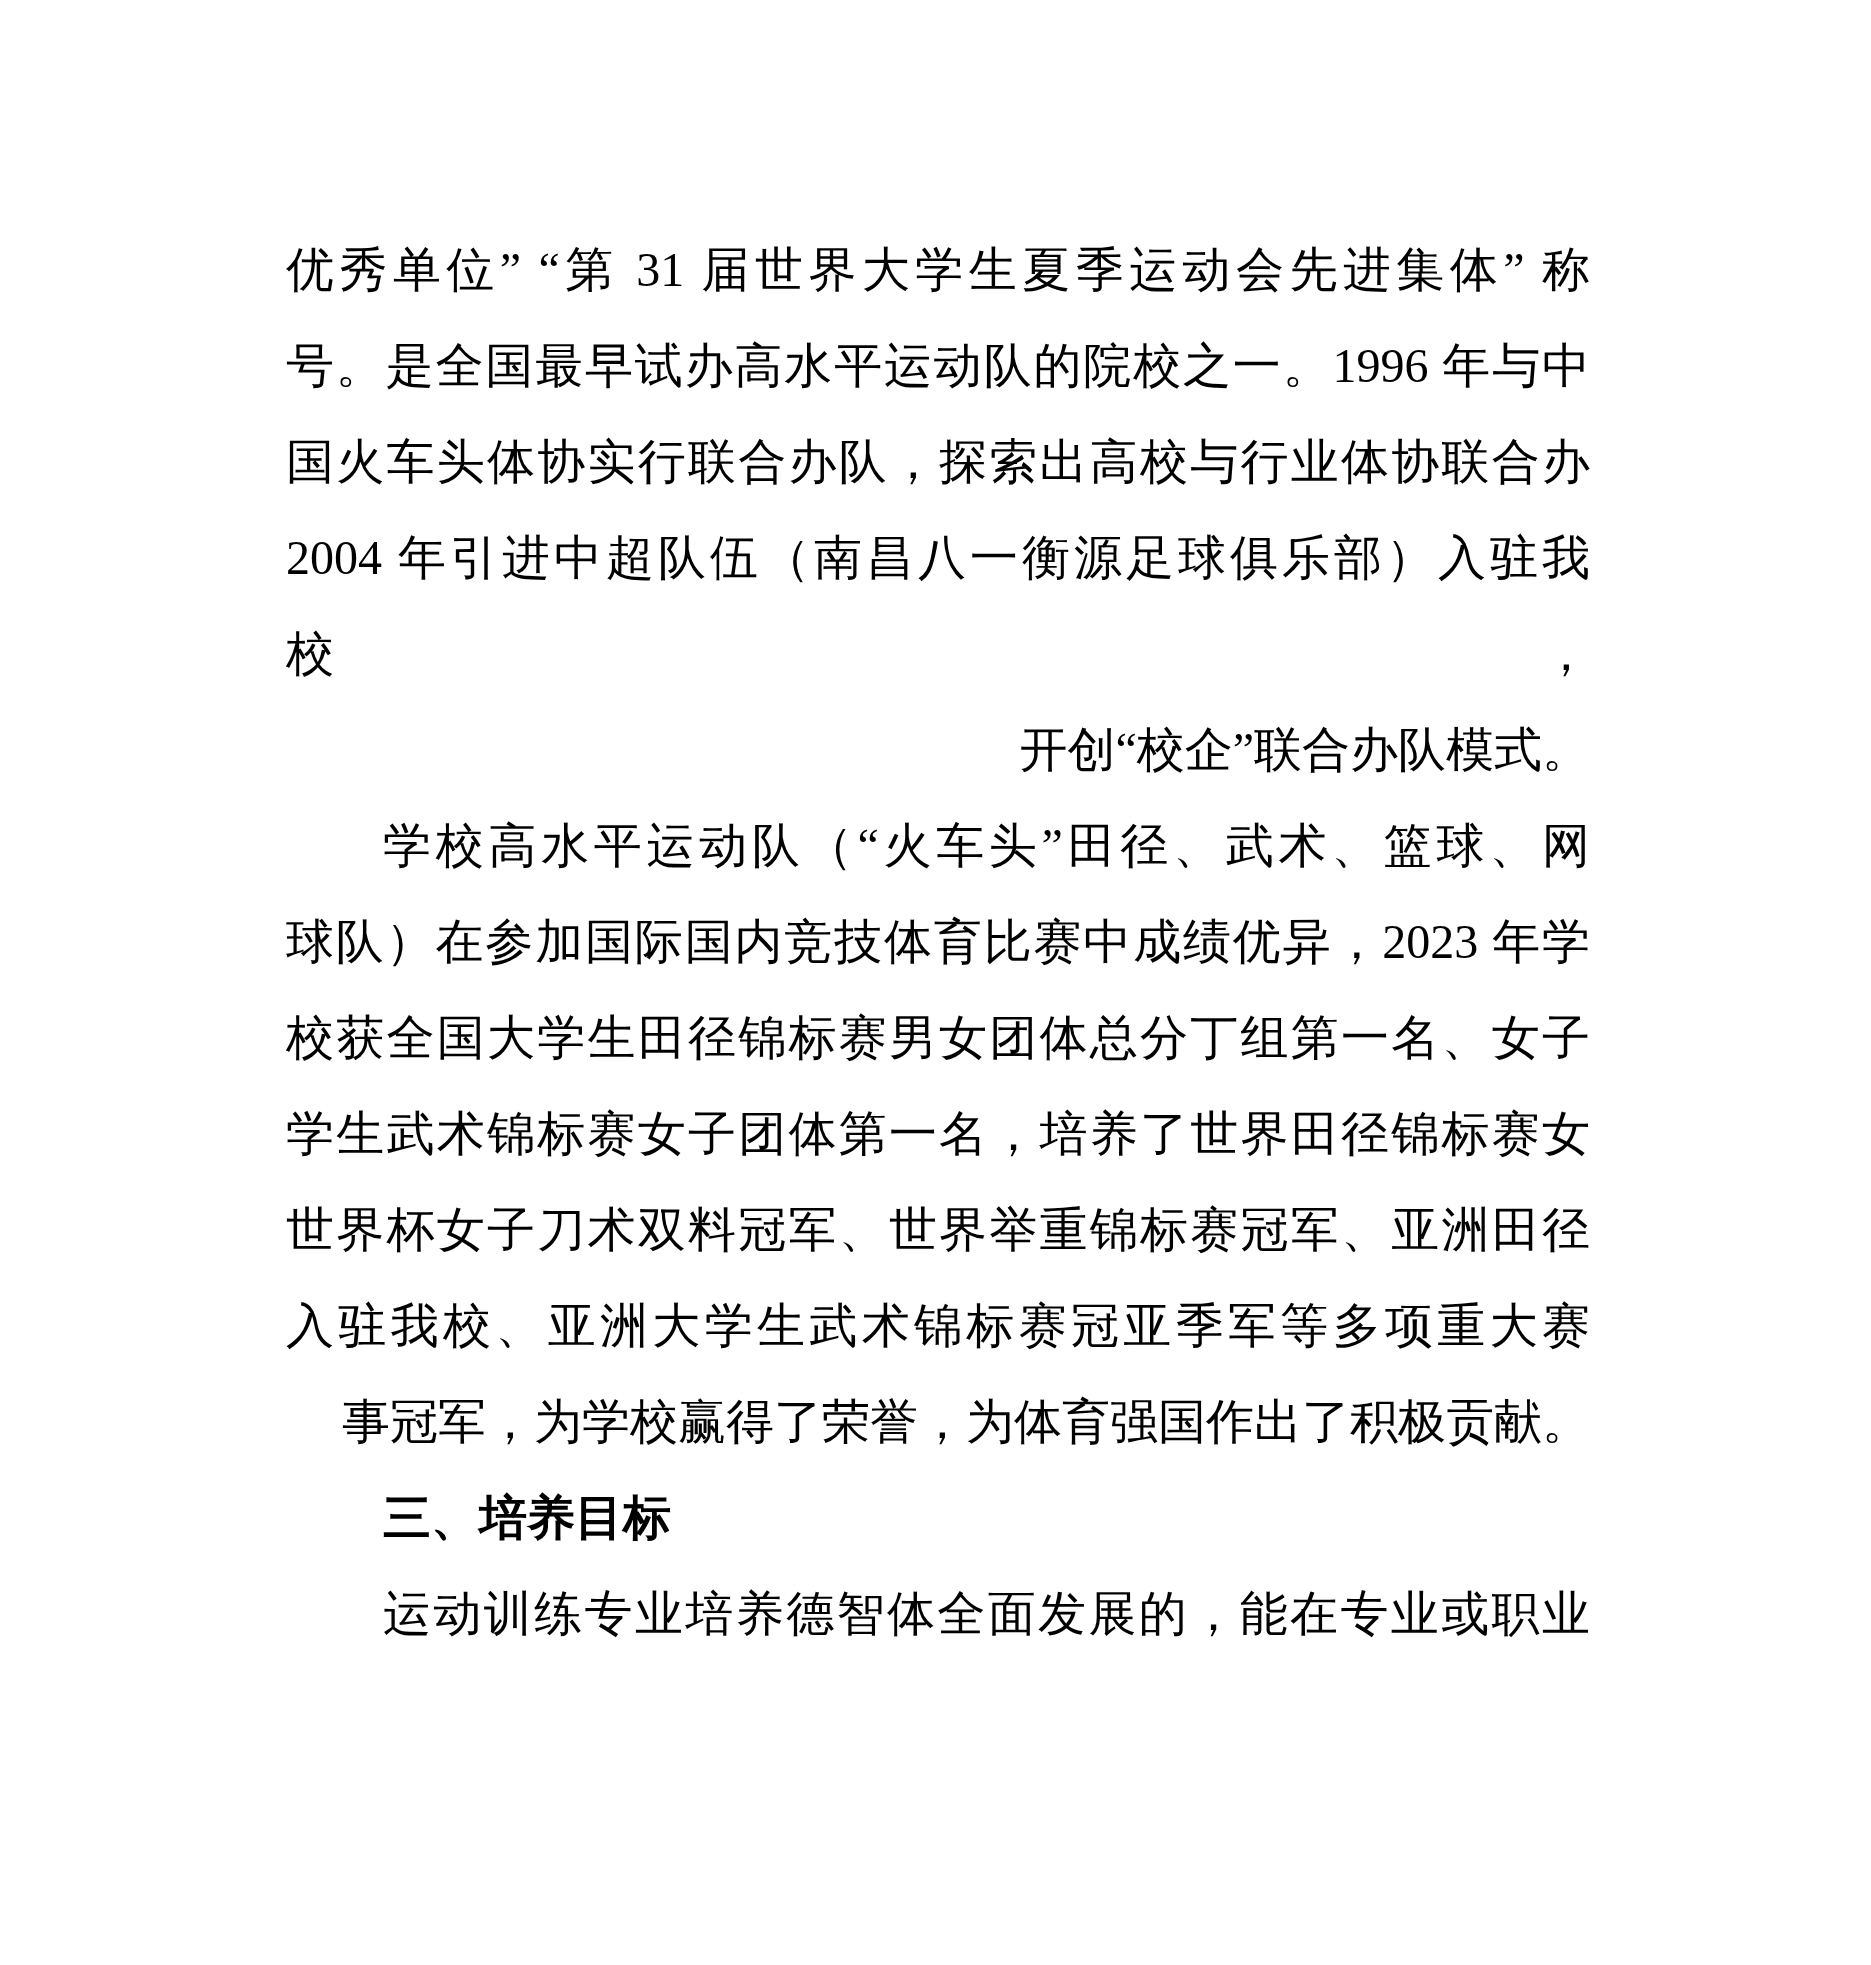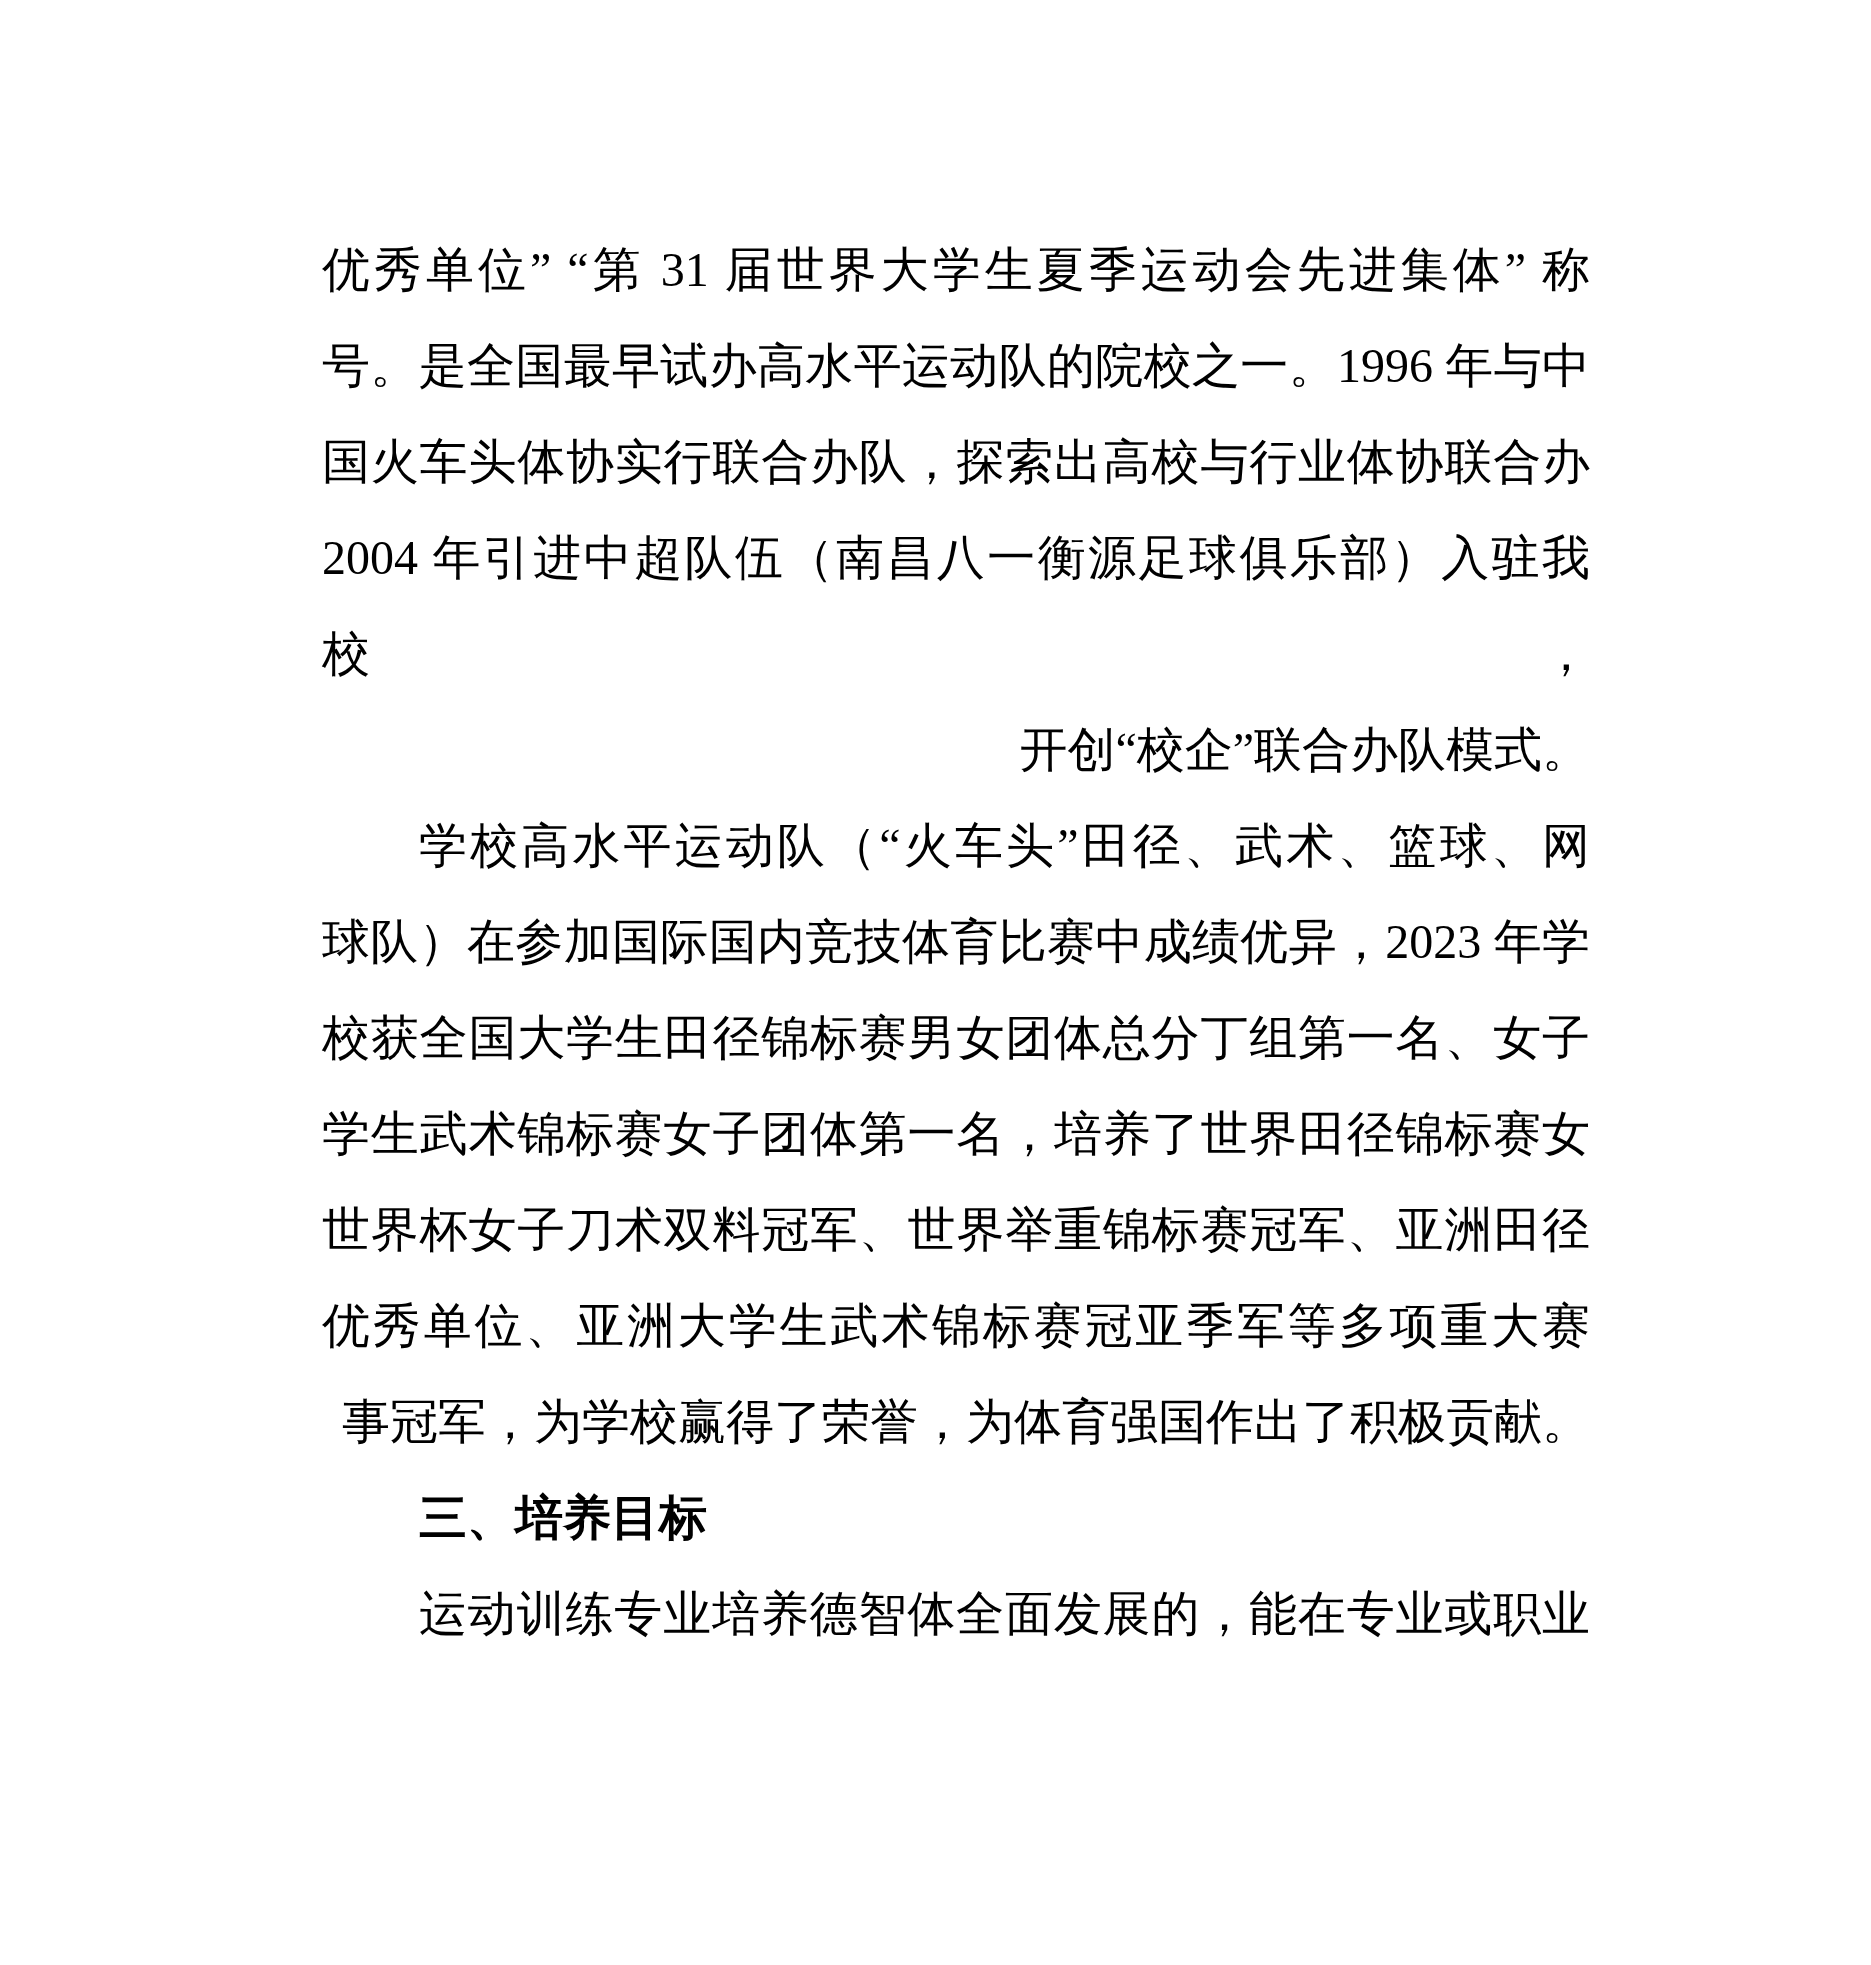--- a/index.html
+++ b/index.html
@@ -20,21 +20,20 @@
     top: 222px;
     width: 1304px;
     color: #000000;
     font-family: "Liberation Serif", "DejaVu Serif", serif;
     font-size: 48px;
     line-height: 96px;
     text-align: left;
   }
   .ln {
     min-height: 96px;
-    margin-left: 36px;
   }
   
   .fill {
     text-align: justify;
     text-align-last: justify;
   }
   
   .end {
     text-align: right;
     white-space: nowrap;
@@ -58,21 +57,21 @@
     <div class="ln fill">优秀单位” “第 31 届世界大学生夏季运动会先进集体” 称</div>
     <div class="ln fill">号。是全国最早试办高水平运动队的院校之一。1996 年与中</div>
     <div class="ln fill">国火车头体协实行联合办队，探索出高校与行业体协联合办</div>
     <div class="ln fill">2004 年引进中超队伍（南昌八一衡源足球俱乐部）入驻我校，</div>
     <div class="ln end">开创“校企”联合办队模式。</div>
     <div class="ln fill ind">学校高水平运动队（“火车头”田径、武术、篮球、网</div>
     <div class="ln fill">球队）在参加国际国内竞技体育比赛中成绩优异，2023 年学</div>
     <div class="ln fill">校获全国大学生田径锦标赛男女团体总分丁组第一名、女子</div>
     <div class="ln fill">学生武术锦标赛女子团体第一名，培养了世界田径锦标赛女</div>
     <div class="ln fill">世界杯女子刀术双料冠军、世界举重锦标赛冠军、亚洲田径</div>
-    <div class="ln fill">优秀单位、亚洲大学生武术锦标赛冠亚季军等多项重大赛</div>
+    <div class="ln fill">入驻我校、亚洲大学生武术锦标赛冠亚季军等多项重大赛</div>
     <div class="ln end">事冠军，为学校赢得了荣誉，为体育强国作出了积极贡献。</div>
     <div class="ln hd ind">三、培养目标</div>
     <div class="ln fill ind">运动训练专业培养德智体全面发展的，能在专业或职业</div>
 
   </div>
 
 </div>
 
 
 </body></html>

